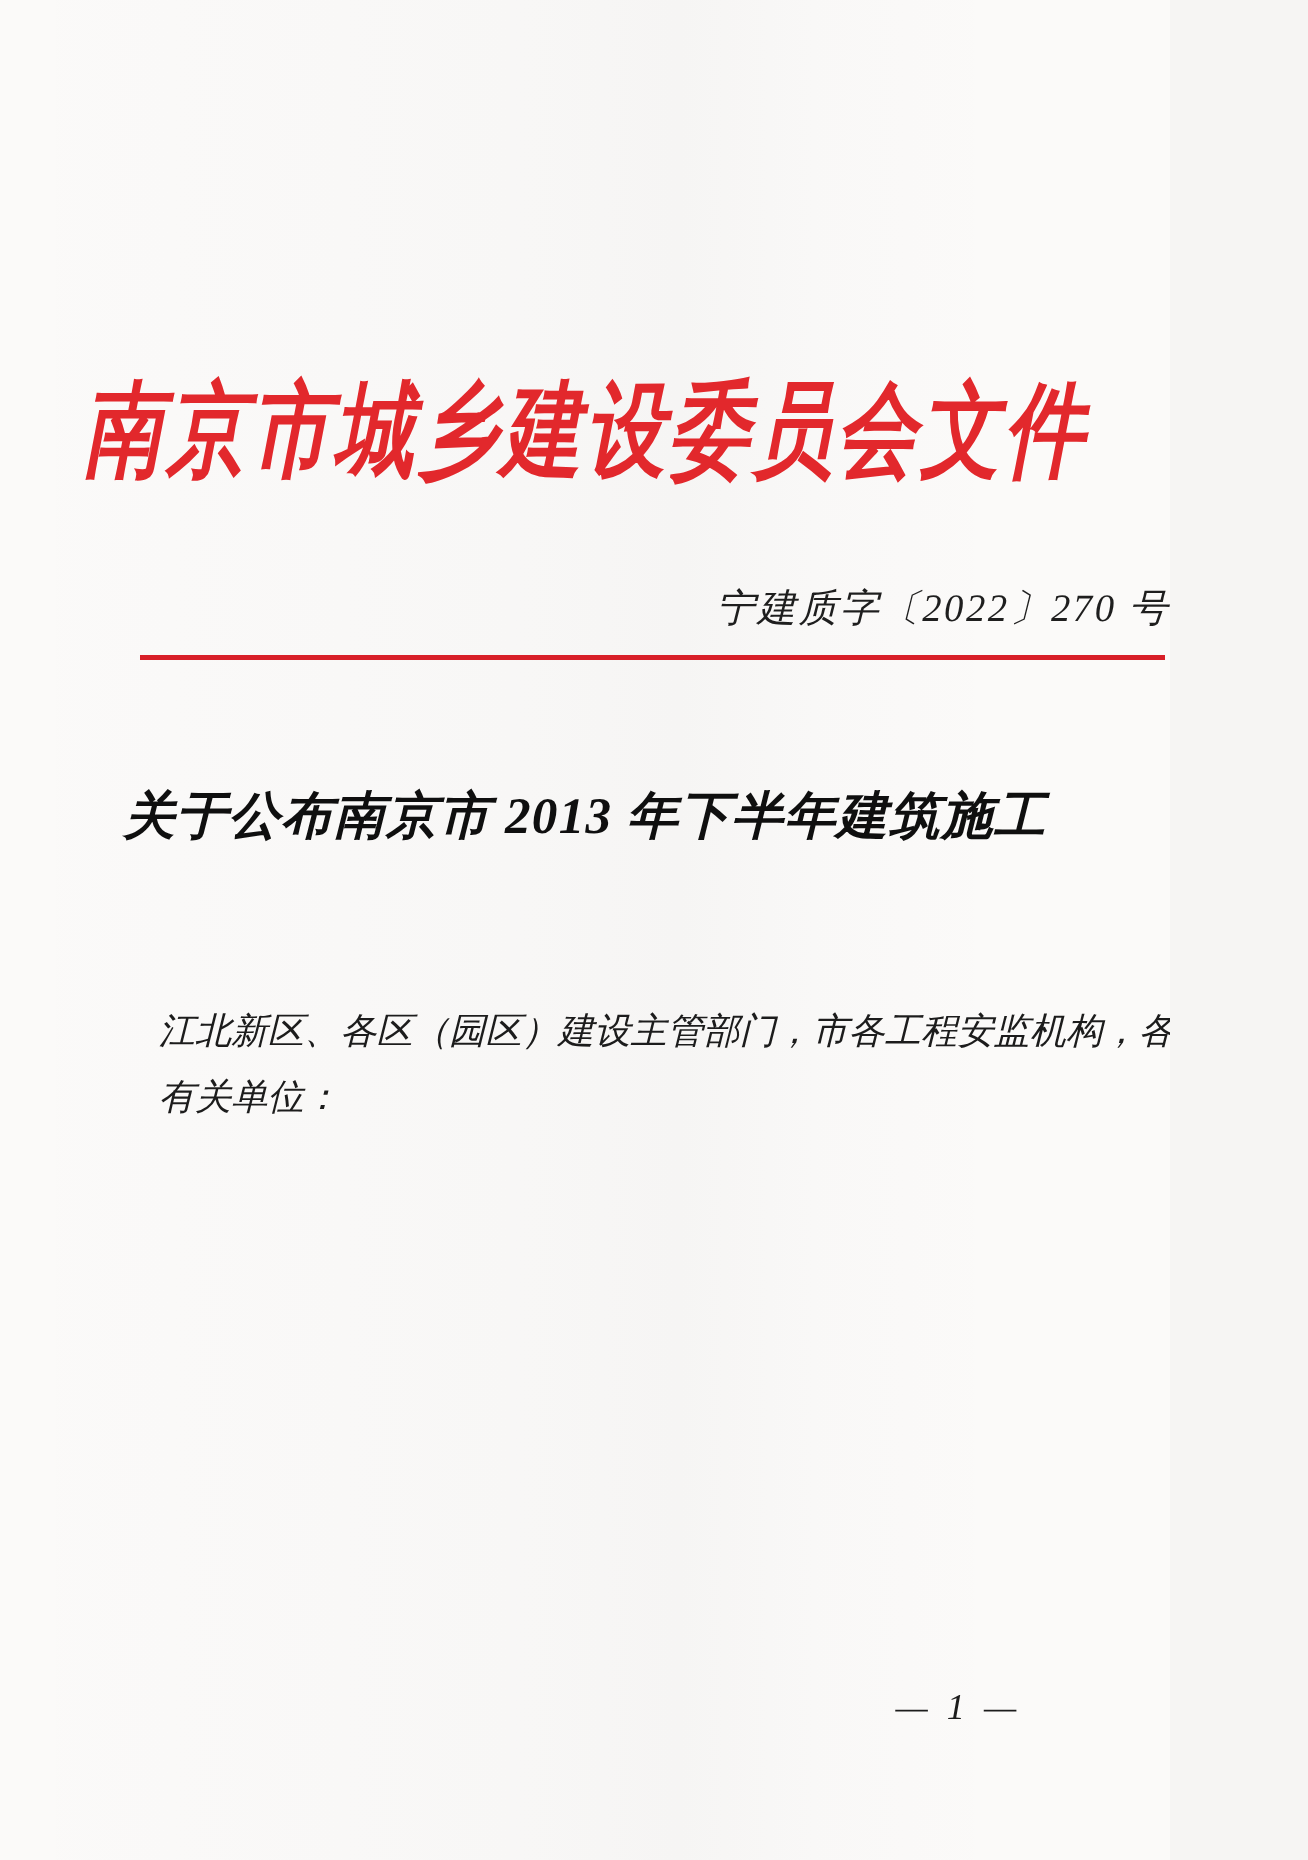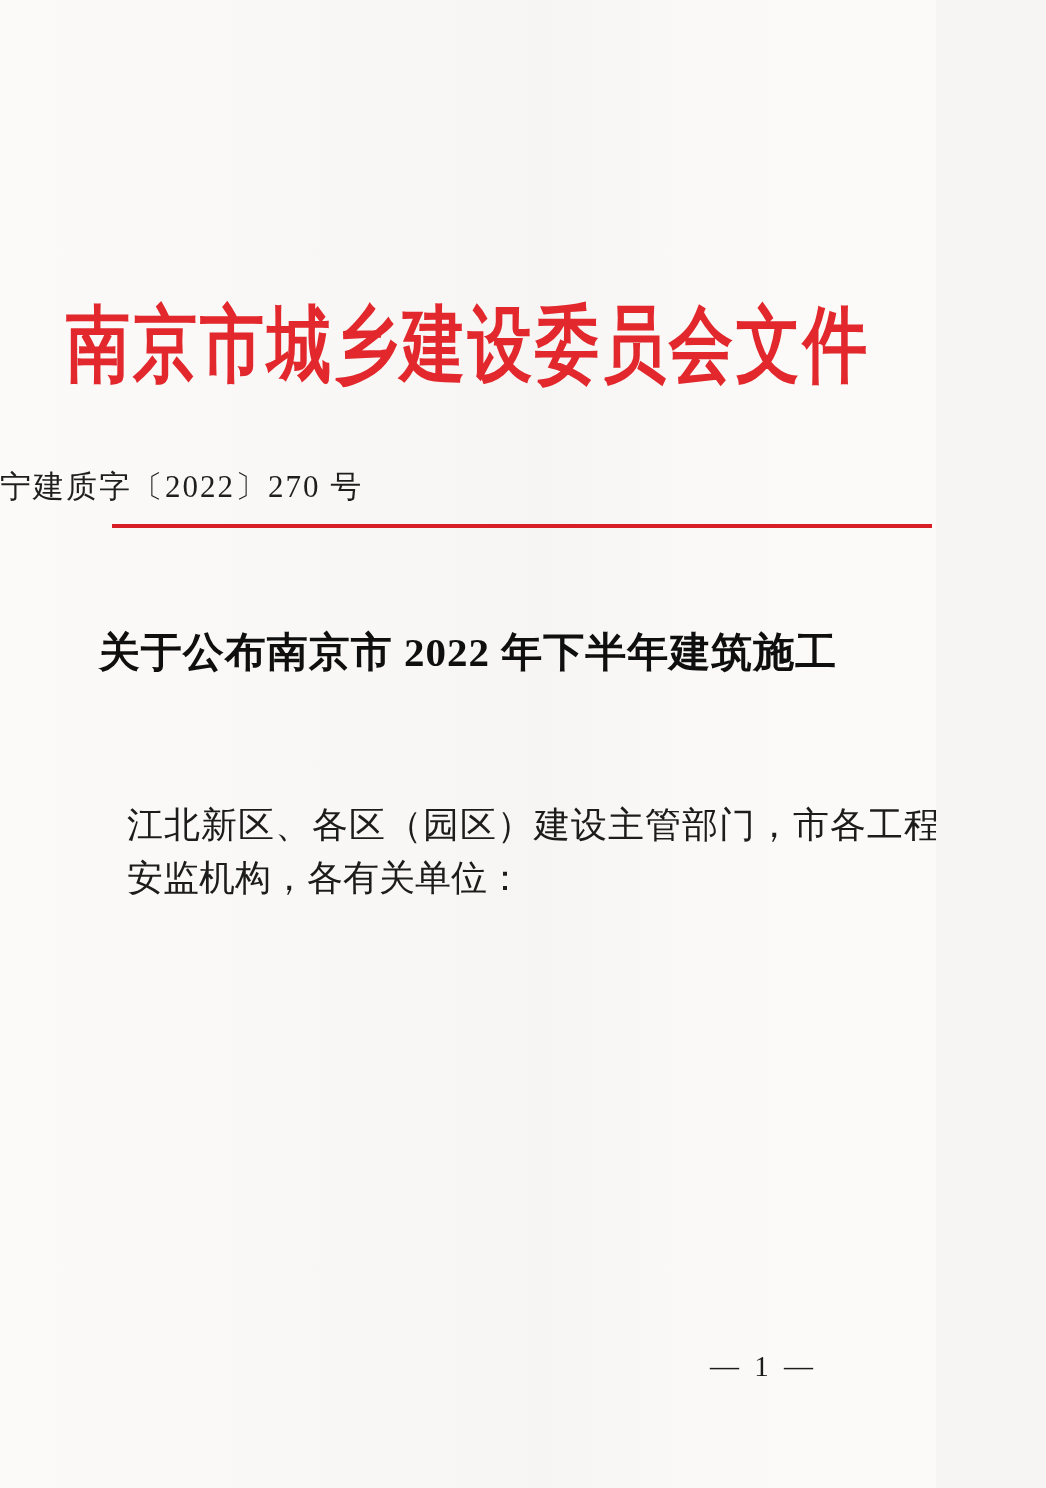--- a/index.html
+++ b/index.html
@@ -20,20 +20,21 @@
     height: 1488px;
     background:
       linear-gradient(90deg,
         rgba(0,0,0,0.000) 0%,
         rgba(90,90,90,0.018) 46%,
         rgba(90,90,90,0.030) 58%,
         rgba(90,90,90,0.012) 70%,
         rgba(0,0,0,0.000) 86%),
       #fbfaf9;
     overflow: hidden;
+    font-style: italic;
   }
 
   
   .org-title {
     position: absolute;
     top: 288px;
     left: 0;
     width: 100%;
     text-align: center;
     font-size: 64px;
@@ -44,21 +45,21 @@
     transform-origin: top center;
     white-space: nowrap;
   }
 
   
   .doc-number {
     position: absolute;
     top: 466px;
     left: 0;
     width: 100%;
-    text-align: left;
+    text-align: right;
     font-size: 31px;
     color: #1e1e1e;
     letter-spacing: 2px;
   }
 
   
   .red-line {
     position: absolute;
     top: 524px;
     left: 112px;
@@ -80,21 +81,21 @@
     color: #0f0f0f;
     letter-spacing: 1px;
   }
 
   
   .body-text {
     position: absolute;
     top: 799px;
     left: 127px;
     width: 813px;
-    font-size: 36px;
+    font-size: 29px;
     line-height: 53px;
     color: #1c1c1c;
     text-align: justify;
     text-justify: inter-ideograph;
   }
 
   .body-text p { margin: 0; }
 
   .body-text p.para {
     text-indent: 2em;
@@ -116,21 +117,21 @@
 
 <div class="page">
 
   <div class="org-title">南京市城乡建设委员会文件</div>
 
   <div class="doc-number">宁建质字〔2022〕270 号</div>
 
   <div class="red-line"></div>
 
   <div class="doc-title">
-    <div>关于公布南京市 2022 年下半年建筑施工</div>
+    <div>关于公布南京市 2013 年下半年建筑施工</div>
   </div>
 
   <div class="body-text">
     <p class="salutation">江北新区、各区（园区）建设主管部门，市各工程安监机构，各有关单位：</p>
   </div>
 
   <div class="page-number">— 1 —</div>
 
 </div>
 

